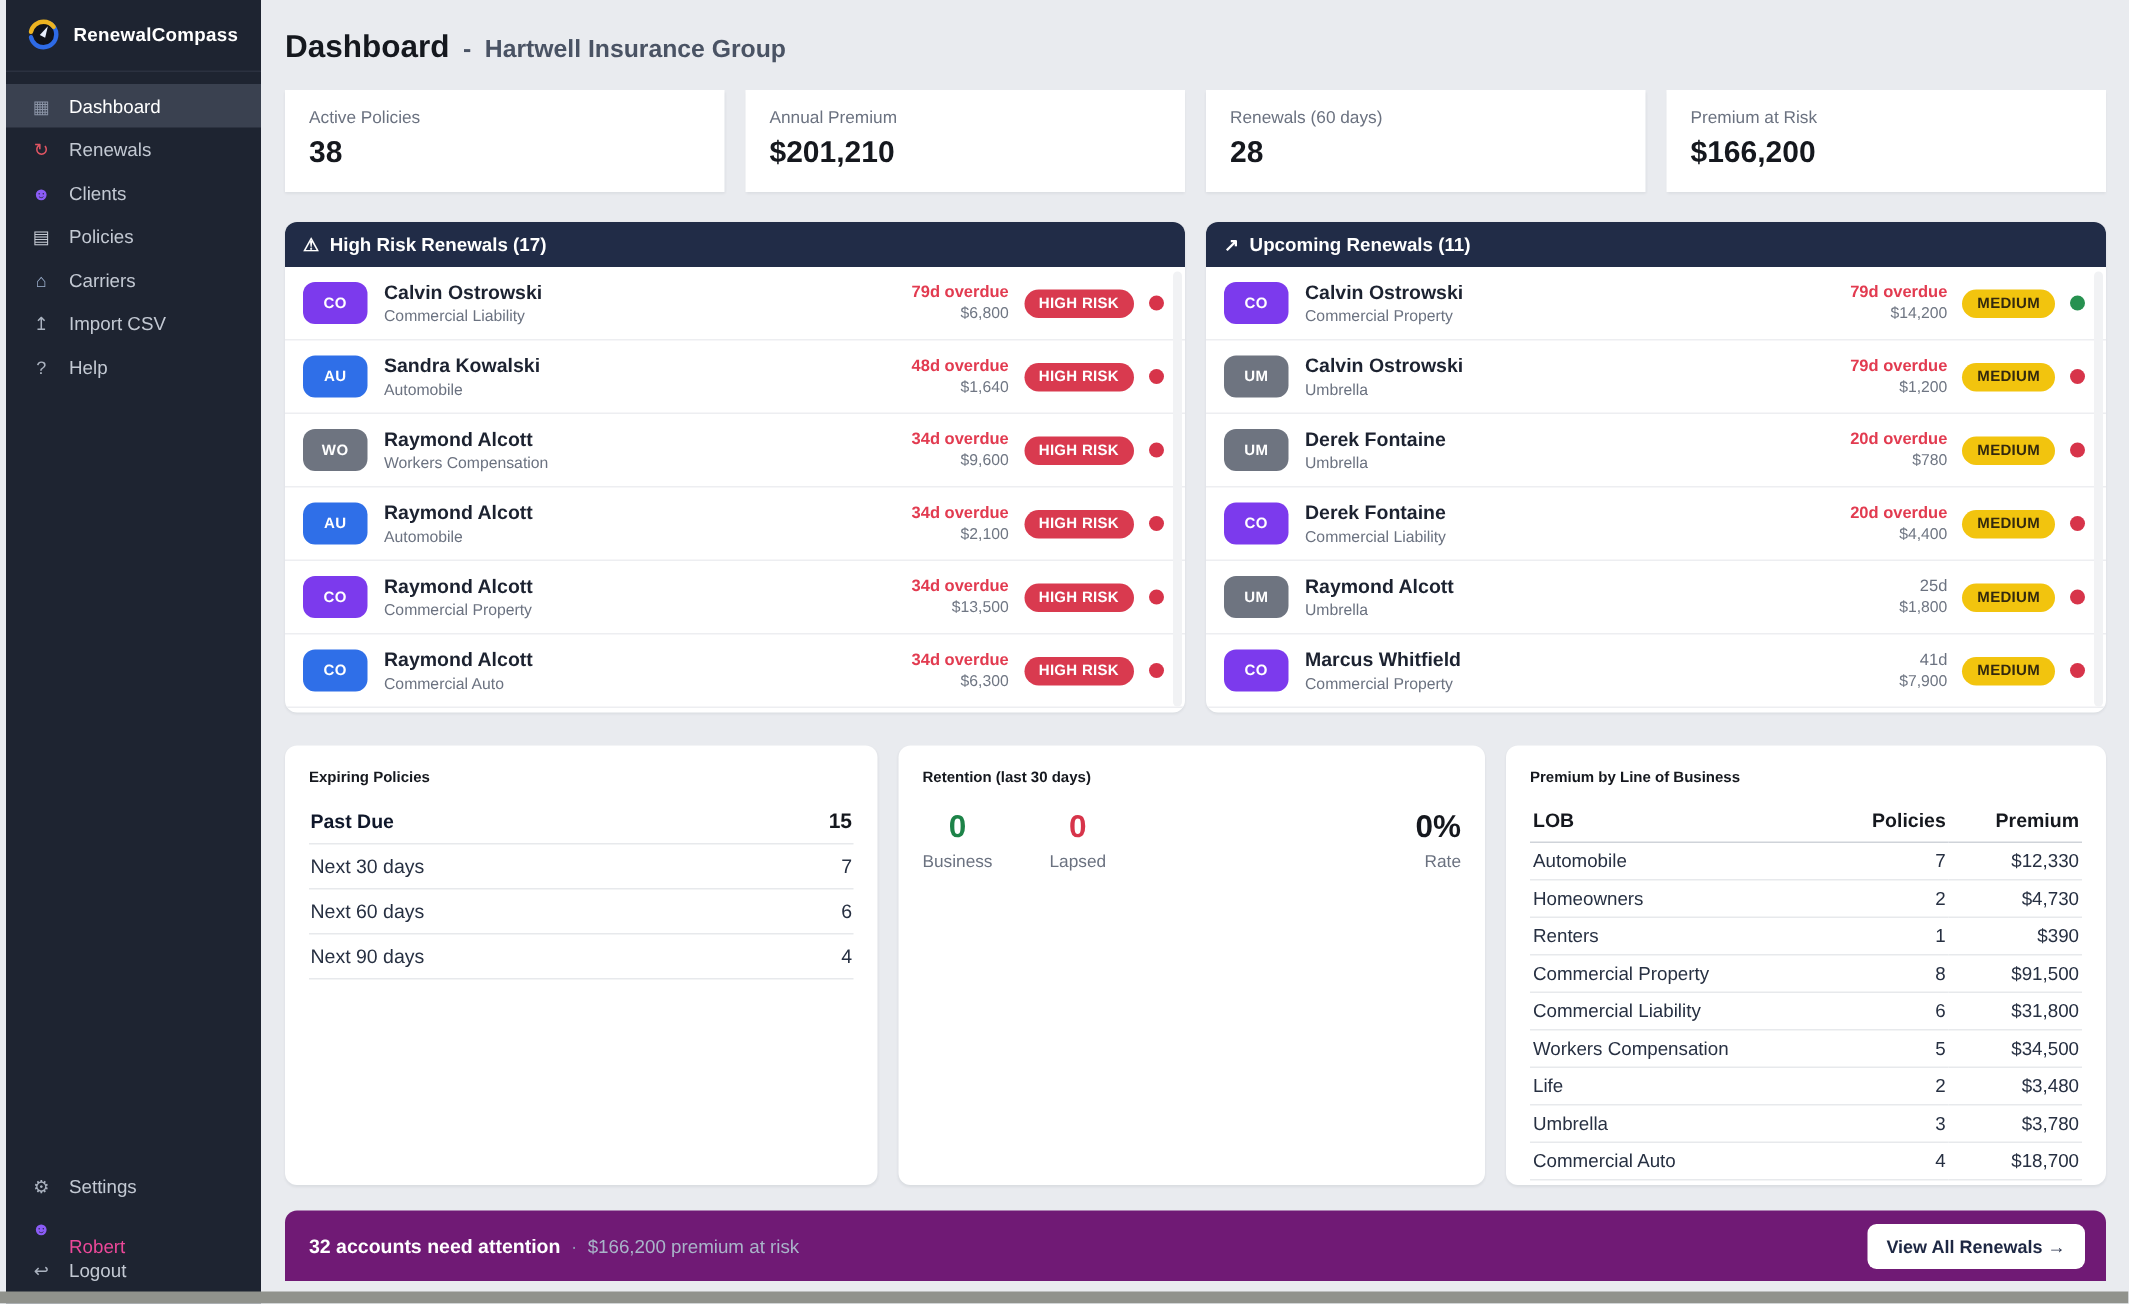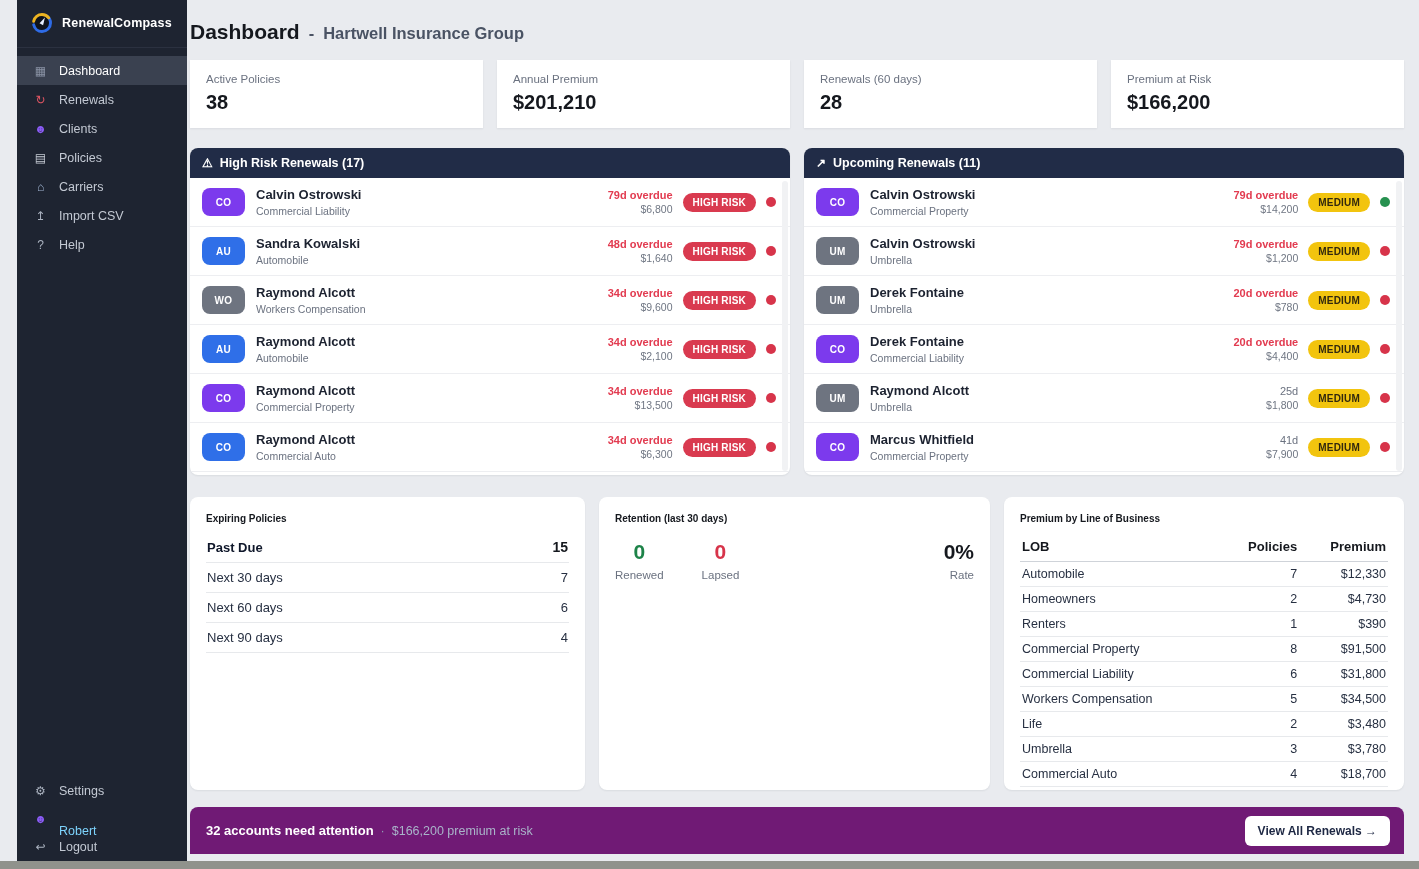--- a/index.html
+++ b/index.html
@@ -6,42 +6,42 @@
   html,body { width:1419px; height:869px; }
   body {
     font-family: "Liberation Sans", sans-serif;
     background: #e9ebef;
     position: relative;
     overflow: hidden;
     color: #1f2430;
   }
   
   .sidebar {
-    position: absolute; left:17px; top:0; width:170px; height:869px;
+    position: absolute; left:4px; top:0; width:170px; height:869px;
     background:#1e2431; color:#c7cdd7; z-index:5;
   }
   .logo-row { display:flex; align-items:center; gap:9px; padding:12px 14px 13px 14px; border-bottom:1px solid #2b3140; }
   .logo-mark { width:22px; height:22px; flex:0 0 auto; }
   .logo-text { font-size:12.5px; font-weight:700; color:#ffffff; letter-spacing:.2px; }
   .nav { padding-top:8px; }
   .nav-item {
     display:flex; align-items:center; gap:11px;
     padding:0 16px; height:29px; font-size:12.5px; color:#c3c9d3; cursor:pointer;
   }
   .nav-item.active { background:#3a4150; color:#ffffff; }
   .nav-ico { width:15px; text-align:center; font-size:12px; flex:0 0 auto; }
   .ico-c1 { color:#8a93a5; } 
   .ico-c2 { color:#e05563; } 
   .ico-c3 { color:#8b5cf6; } 
   .ico-c4 { color:#c6cbd4; } 
   .ico-c5 { color:#9fb3d1; } 
   .ico-c6 { color:#aab2bf; }
   .sidebar-footer { position:absolute; left:0; right:0; bottom:8px; }
   .sidebar-footer .nav-item { height:28px; }
-  .user-label { color:#7dd3fc;margin-top:24px; }
+  .user-label { color:#ec4899;margin-top:24px; }
   
   .main { position:absolute; left:170px; top:0; right:0; bottom:0; padding:20px 15px 0 20px; }
   .page-title-row { display:flex; align-items:baseline; gap:9px; margin-bottom:16px; }
   .page-title { font-size:21px; font-weight:700; color:#15181e; }
   .page-subtitle { font-size:16.5px; font-weight:700; color:#4a5364; }
   
   .stats-row { display:flex; gap:14px; }
   .stat-card {
     flex:1; background:#fff; border-radius:0; padding:13px 16px; height:68px;
     box-shadow:0 1px 2px rgba(20,24,40,.07);
@@ -464,21 +464,21 @@
           <span class="exp-val">4</span>
         </div>
       </div>
     </section>
 
     <section class="card ret-card">
       <div class="card-title">Retention (last 30 days)</div>
       <div class="ret-body">
         <div class="ret-group">
           <div class="ret-num green">0</div>
-          <div class="ret-lbl">Renewed</div>
+          <div class="ret-lbl">Business</div>
         </div>
         <div class="ret-group">
           <div class="ret-num red">0</div>
           <div class="ret-lbl">Lapsed</div>
         </div>
         <div class="ret-group ret-rate">
           <div class="ret-num">0%</div>
           <div class="ret-lbl">Rate</div>
         </div>
       </div>

